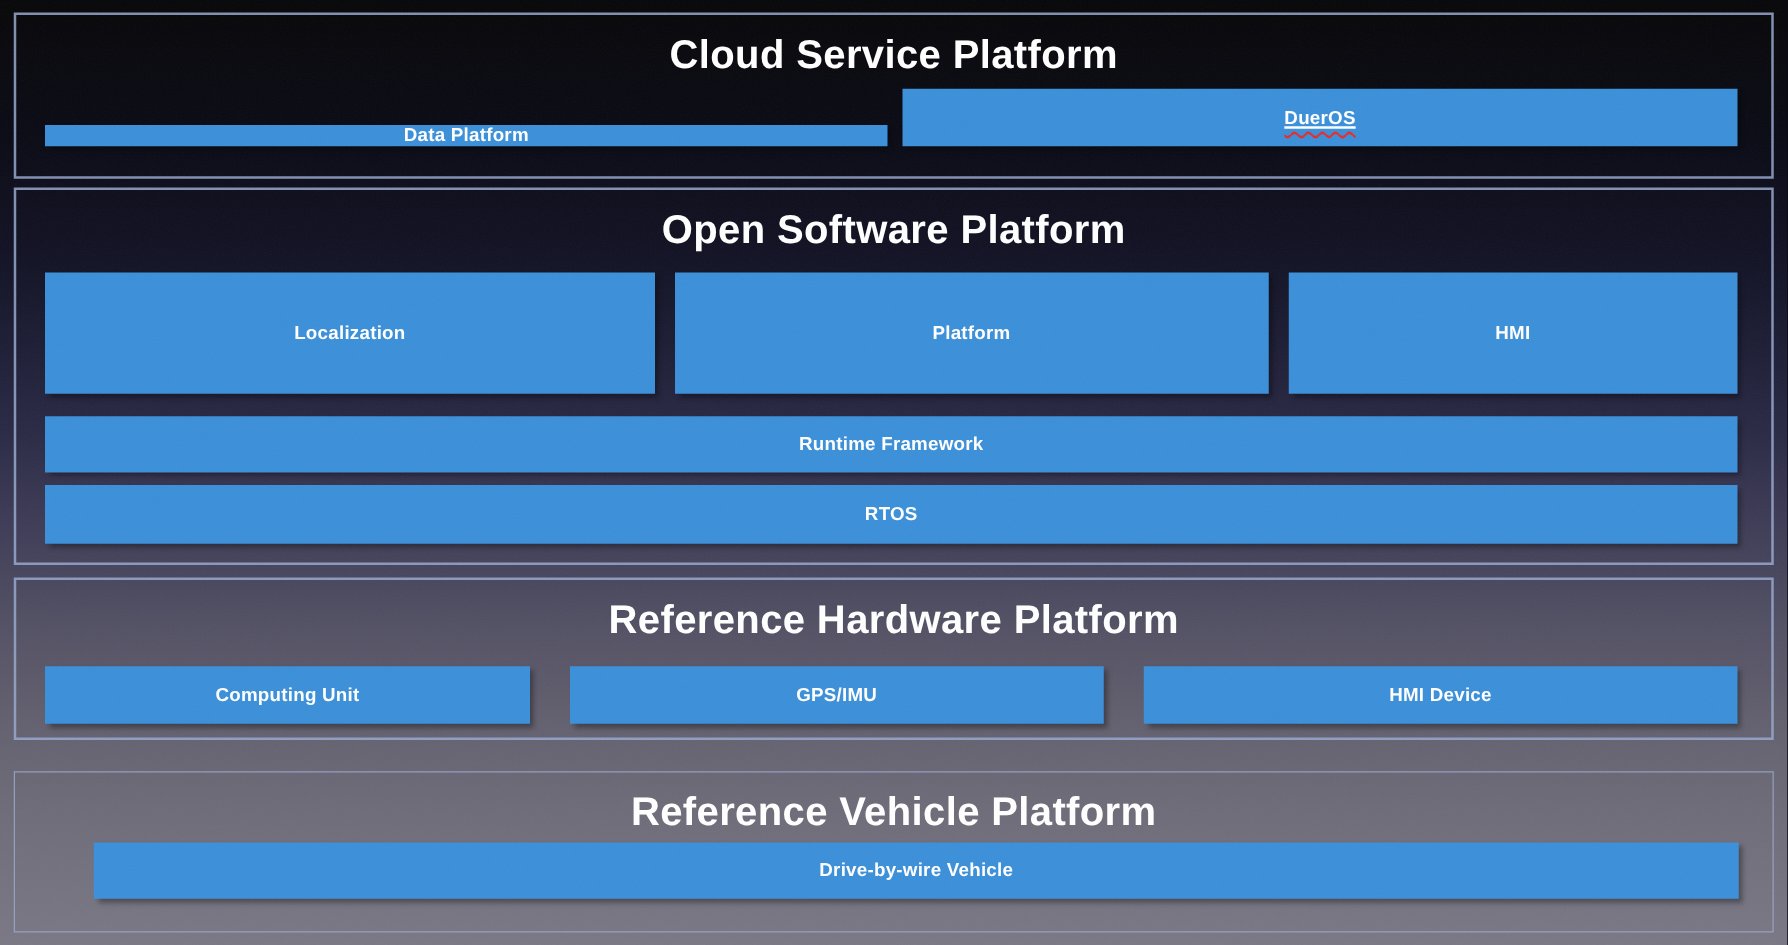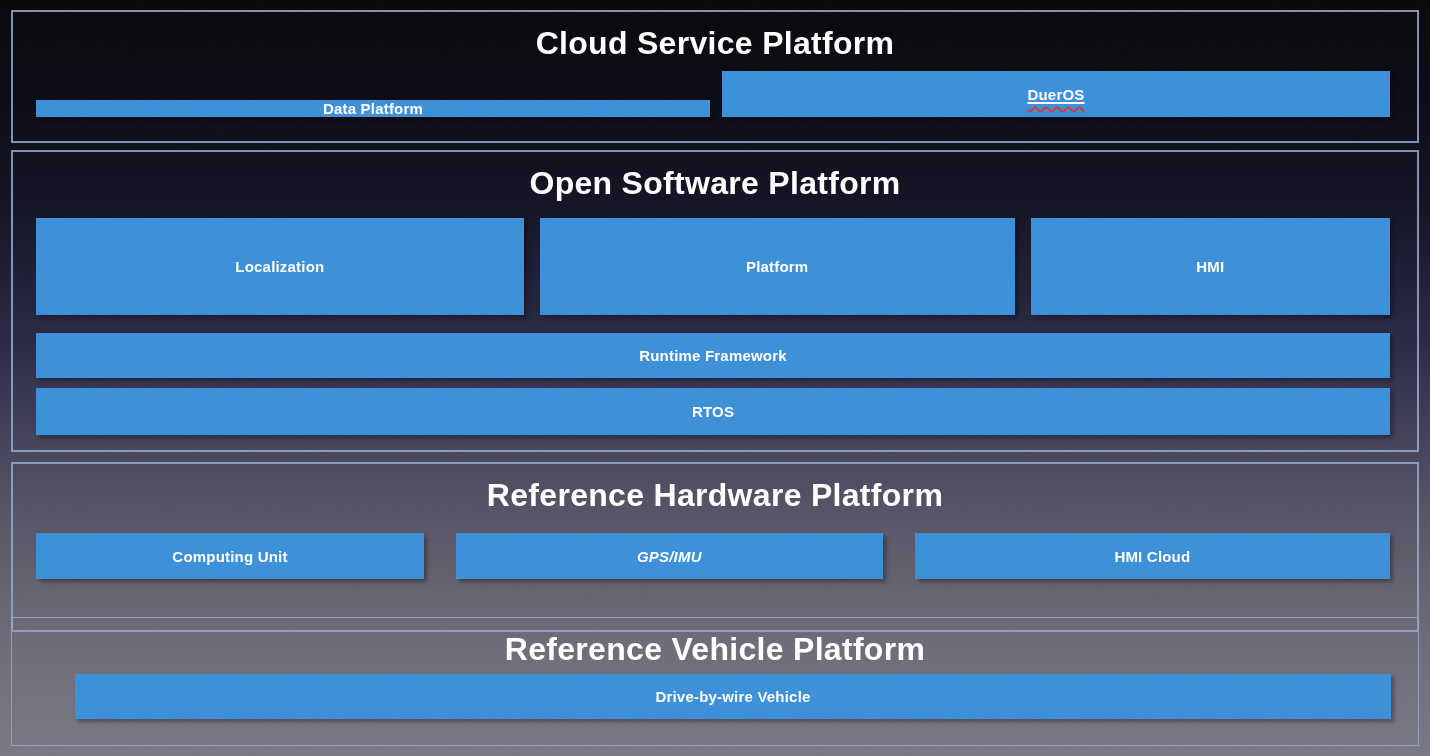--- a/index.html
+++ b/index.html
@@ -43,21 +43,21 @@
   }
   .section {
     position: absolute;
     left: 11px;
     width: 1408px;
     border: 2px solid var(--section-border);
     z-index: 2;
   }
   .section-1 { top: 10px;  height: 133px; }
   .section-2 { top: 150px; height: 302px; }
-  .section-3 { top: 462px; height: 170px; }
+  .section-3 { top: 462px; height: 130px; }
   .section-4 { top: 617px; height: 129px; border-width: 1px; padding-left: 31px; }
   .section-title {
     position: absolute;
     top: 13px;
     left: 0;
     right: 0;
     text-align: center;
     color: var(--title-text);
     font-size: 32px;
     font-weight: bold;
@@ -87,21 +87,21 @@
     text-align: center;
     letter-spacing: 0.2px;
   }
   .full { flex: 1; }
   .w-data      { flex: 674; margin-top: 29px; }
   .w-dueros    { flex: 668; }
   .w-local     { flex: 494; }
   .w-control   { flex: 481; }
   .w-hmi       { flex: 364; }
   .w-computing { flex: 400; }
-  .w-gps       { flex: 440; font-style: italic; }
+  .w-gps       { flex: 440; }
   .w-hmidev    { flex: 490; }
   .spell-wavy {
     text-decoration: underline wavy var(--spell-red);
     text-decoration-thickness: 2px;
     text-underline-offset: 6px;
   }
   .spell-inner {
     text-decoration: underline solid #ffffff;
     text-decoration-thickness: 1.5px;
     text-underline-offset: 2px;
@@ -153,21 +153,21 @@
   <div class="section section-3">
     <div class="section-title">Reference Hardware Platform</div>
     <div class="row s3-row">
       <div class="box w-computing">
         <span>Computing Unit</span>
       </div>
       <div class="box w-gps">
         <span>GPS/IMU</span>
       </div>
       <div class="box w-hmidev">
-        <span>HMI Cloud</span>
+        <span>HMI Device</span>
       </div>
     </div>
   </div>
 
   <div class="section section-4">
     <div class="section-title">Reference Vehicle Platform</div>
     <div class="row s4-row">
       <div class="box full">
         <span>Drive-by-wire Vehicle</span>
       </div>

